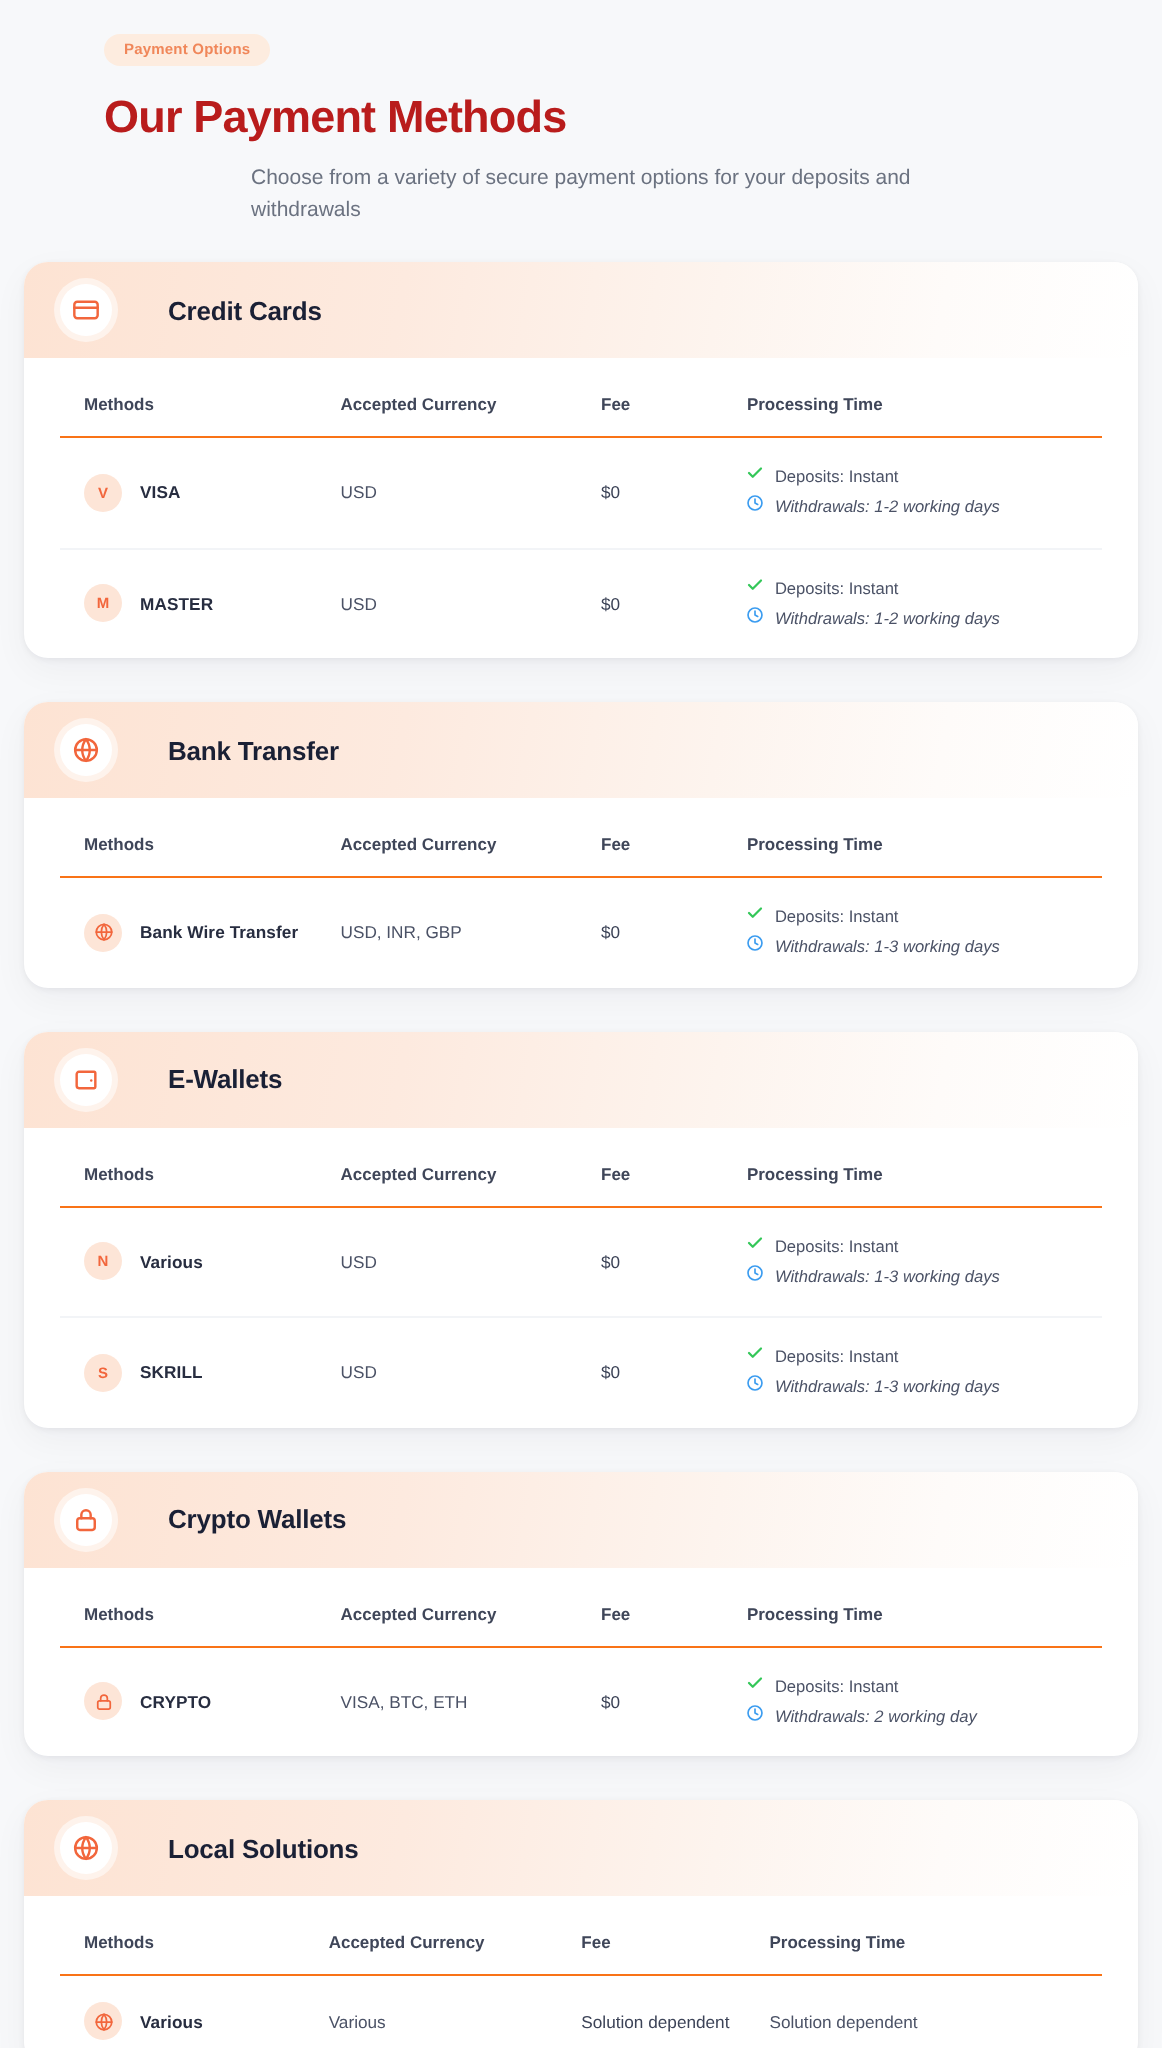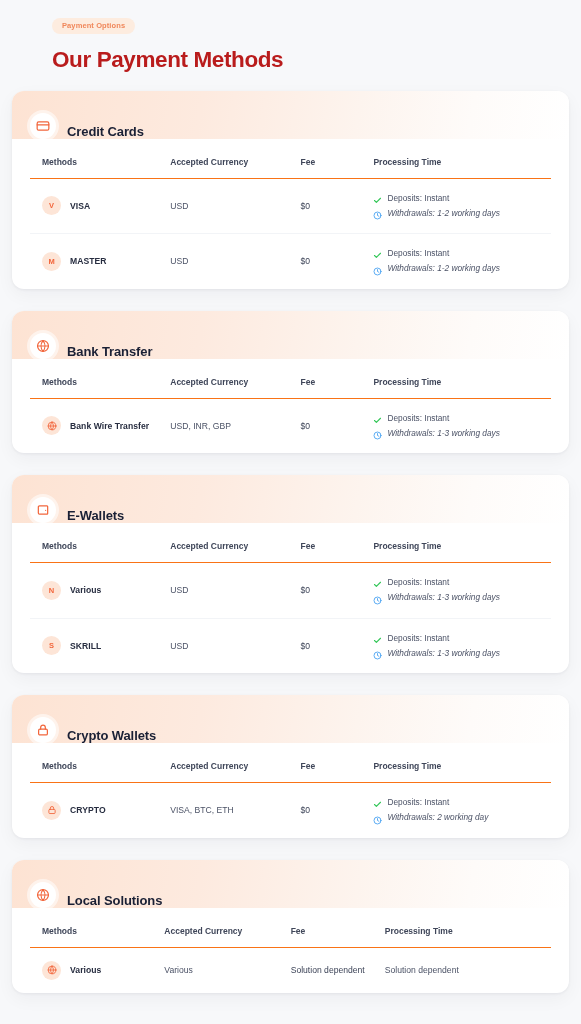--- a/index.html
+++ b/index.html
@@ -64,22 +64,22 @@
     margin: 0 12px 22px 12px;
     background: #ffffff;
     border-radius: 12px;
     box-shadow: 0 1px 3px rgba(17, 24, 39, .06), 0 6px 18px rgba(17,24,39,.045);
     overflow: hidden;
   }
 
   .card-header {
     height: 48px;
     display: flex;
-    align-items: flex-end;
-    gap: 11px;
+    align-items: center;
+    gap: 28px;
     padding: 0 18px;
     background: linear-gradient(100deg, #fde3d3 0%, #fdeadf 34%, #fdf4ee 62%, #fefbf9 82%, #ffffff 100%);
   }
 
   .header-icon {
     width: 26px;
     height: 26px;
     border-radius: 50%;
     background: #ffffff;
     display: flex;
@@ -153,21 +153,21 @@
     font-size: 8.6px;
     font-weight: bold;
     color: #272d40;
     letter-spacing: .05px;
   }
 
   .fee-cell { color: #3c4357; font-weight: normal; }
 
   .proc-line {
     display: flex;
-    align-items: flex-end;
+    align-items: flex-start;
     gap: 5px;
     font-size: 8.3px;
     color: #4b5266;
     line-height: 1.6;
   }
   .proc-line + .proc-line { margin-top: 2px; font-style: italic; }
 
   .proc-icon { width: 9px; height: 9px; flex: none; display:block; }
 
   .plain-proc { font-size: 8.6px; color: #4b5266; }
@@ -179,20 +179,21 @@
   .col-proc     { width: 36%; }
 </style>
 </head>
 <body>
 
 <div class="page">
 
   <div class="hero">
     <span class="badge">Payment Options</span>
     <h1 class="hero-title">Our Payment Methods</h1>
+    <p class="hero-sub">Choose from a variety of secure payment options for your deposits and withdrawals</p>
   </div>
 
   <div id="cards-root">
       <div class="card">
         <div class="card-header">
           <span class="header-icon">
             <svg width="14" height="14" viewBox="0 0 24 24" fill="none" stroke="#f2663c" stroke-width="2.1" stroke-linecap="round" stroke-linejoin="round">
               <rect x="2" y="5" width="20" height="14" rx="2.5"></rect>
               <line x1="2" y1="10" x2="22" y2="10"></line>
             </svg>

